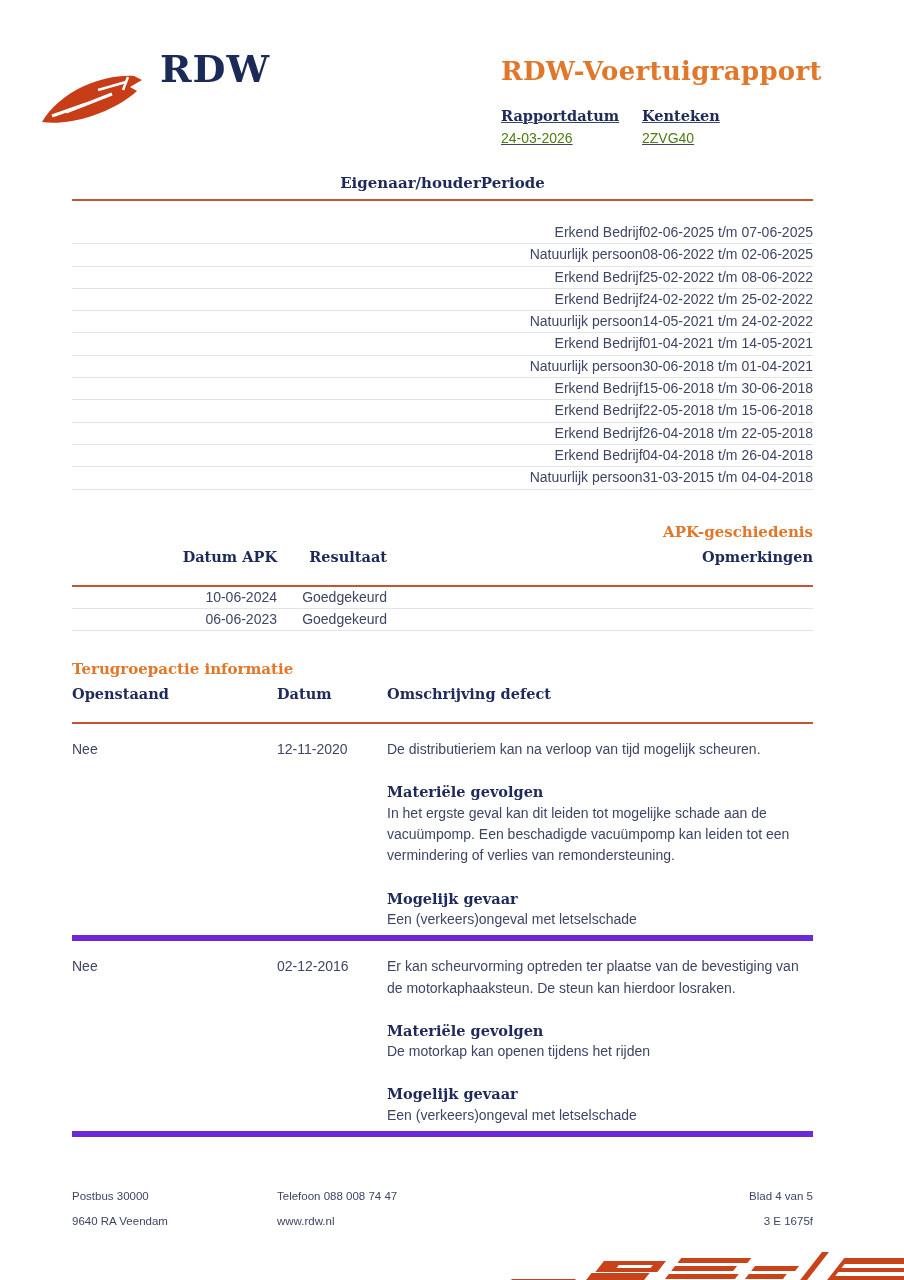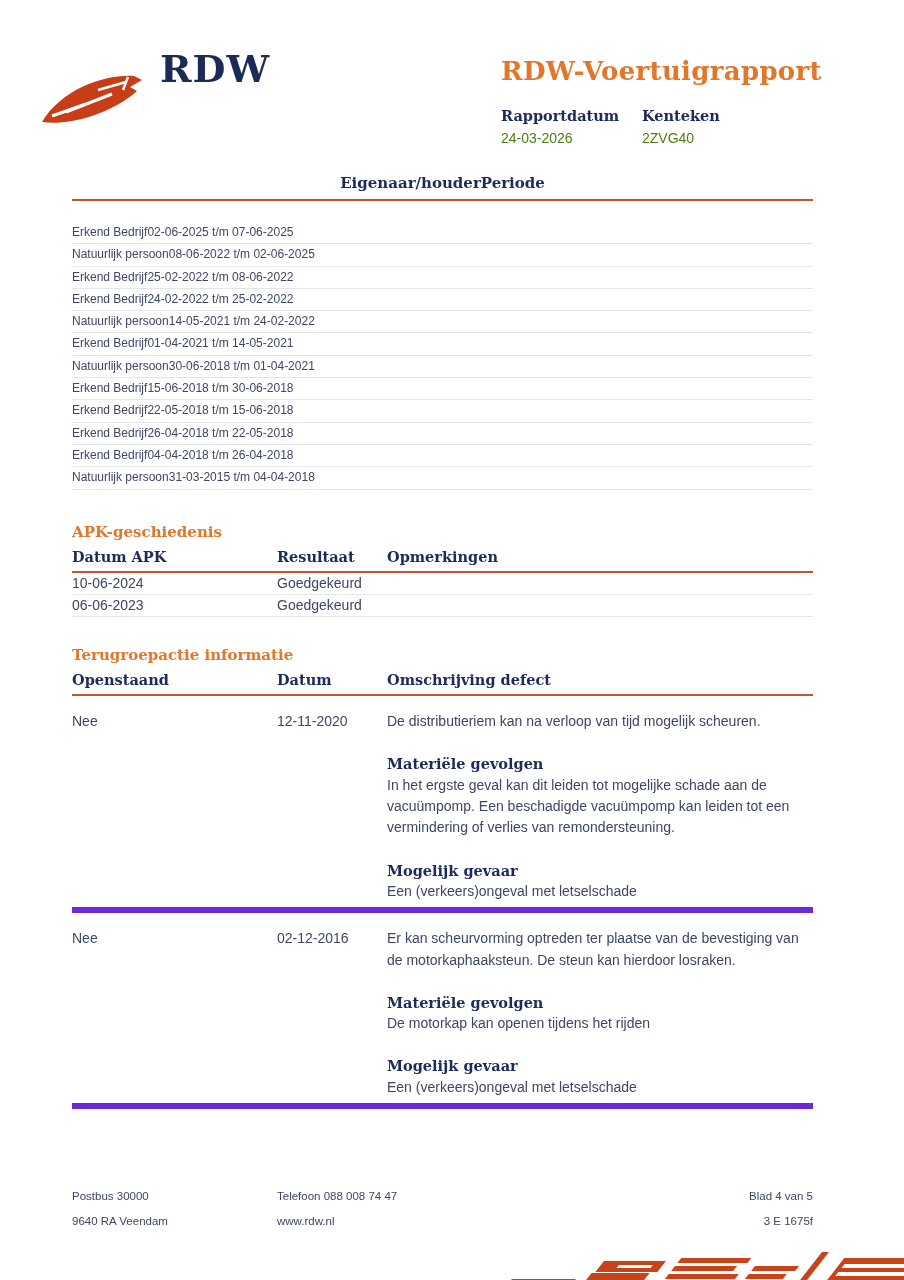--- a/index.html
+++ b/index.html
@@ -22,51 +22,51 @@
     font-family:"DejaVu Serif", serif; font-weight:bold;
     font-size:38px; letter-spacing:1px; color:#1B2A56;
   }
   .title-block { position:absolute; left:501px; top:42px; width:340px; }
   .doc-title {
     margin:0;
     font-family:"DejaVu Serif", serif; font-weight:bold;
     font-size:26px; letter-spacing:0.3px;
     color:#E1772B;
   }
-  .meta-row { display:flex; margin-top:21px; }
+  .meta-row { display:flex; margin-top:21px;text-decoration:underline; }
   .meta-col1 { width:141px; }
   .meta-label { font-family:"DejaVu Serif", serif; font-weight:bold; font-size:14.5px; color:#1E2A5A; }
   .meta-value { margin-top:6px; font-size:14px; color:#4d7c0f; }
 
   
   .content { position:absolute; left:72px; right:91px; top:160px; }
 
   .owner-header {
     display:flex; justify-content:center;
     border-bottom:2px solid #C65430; padding-bottom:7px;
   }
   .owner-header span { font-family:"DejaVu Serif", serif; font-weight:bold; font-size:15px; color:#1E2A5A; }
   .owner-rows { margin-top:21px; }
   .owner-row {
-    display:flex; justify-content:flex-start;
+    display:flex; justify-content:flex-end;
     line-height:21.3px; height:21.3px;
     border-bottom:1px solid #E4E4E8;
-    font-size:12px;
+    font-size:14px;
   }
 
   .section-heading {
     font-family:"DejaVu Serif", serif; font-weight:bold;
     font-size:15px; color:#E1772B; margin:0;
   }
-  .apk-section { margin-top:33px; }
+  .apk-section { margin-top:33px;text-align:right; }
   .recall-section { margin-top:29px; }
 
   .grid3 { display:grid; grid-template-columns:205px 110px 1fr; }
   .grid-header {
-    margin-top:7px; padding-bottom:6px;
+    margin-top:7px; padding-bottom:20px;
     border-bottom:2px solid #C65430;
   }
   .grid-header span { font-family:"DejaVu Serif", serif; font-weight:bold; font-size:14.5px; color:#1E2A5A; }
 
   .apk-row { line-height:21.3px; height:21.3px; border-bottom:1px solid #E4E4E8; font-size:14px; }
 
   .recall-row { padding:15px 0 5px 0; border-bottom:6px solid #6d28d9; font-size:14px; }
   .recall-row p { margin:0; line-height:21.3px; }
   .recall-cell { line-height:21.3px; }
   .sub-block { margin-top:21px; }

